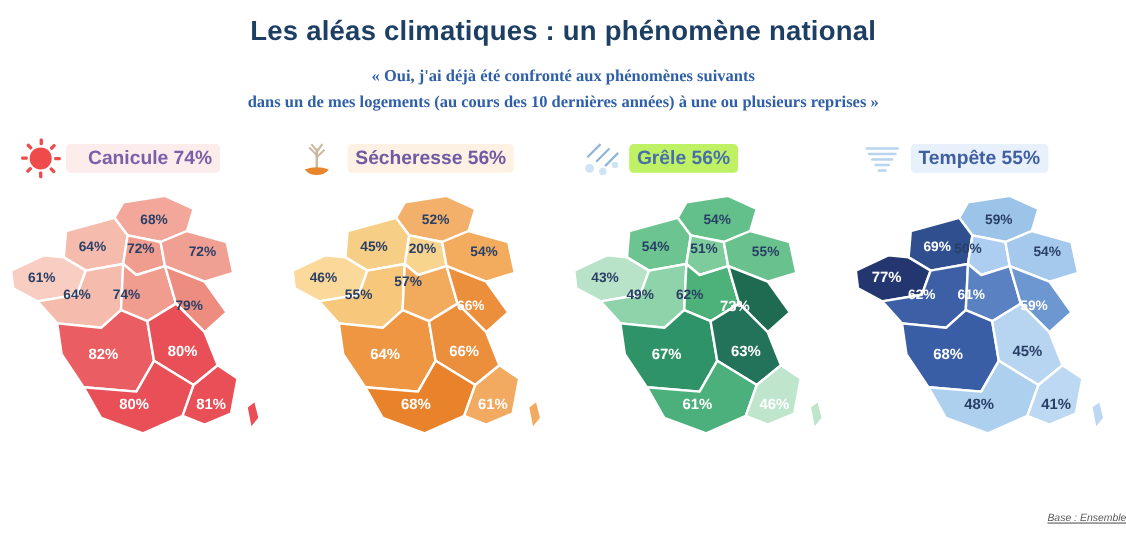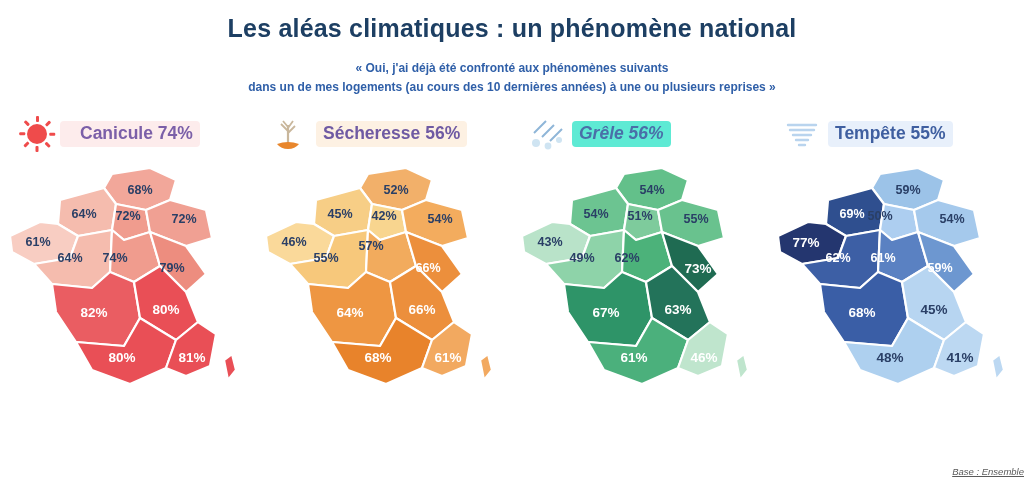--- a/index.html
+++ b/index.html
@@ -24,25 +24,26 @@
   .title {
     text-align: center;
     font-size: 25px;
     font-weight: bold;
     color: #1d3f63;
     padding-top: 14px;
     letter-spacing: 0.2px;
   }
   .subtitle {
     text-align: center;
-    font-size: 12px;
+    font-size: 15px;
     font-weight: bold;
     color: #2f5fa8;
     line-height: 1.55;
     margin-top: 16px;
+    font-family: Liberation Serif, serif;
   }
   .panels {
     display: flex;
     margin-top: 18px;
   }
   .panel {
     width: 256px;
     position: relative;
   }
   .panel-head {
@@ -61,21 +62,21 @@
   }
   .panel-label {
     font-size: 17.5px;
     font-weight: bold;
     border-radius: 4px;
     padding: 2px 7px 3px 7px;
     white-space: nowrap;
   }
   .p0 .panel-label { color: #7b5fa8; background: #fdecec; padding-left: 20px; }
   .p1 .panel-label { color: #6f5aa3; background: #fdf1e3; }
-  .p2 .panel-label { color: #4a6fa8; background: #5eead4; font-style: italic; }
+  .p2 .panel-label { color: #4a6fa8; background: #bef264; }
   .p3 .panel-label { color: #3f5fa0; background: #e8f0fb; }
 
   .map-wrap {
     position: relative;
     width: 256px;
     height: 250px;
     text-align: right;
   }
   .map-wrap svg {
     position: absolute;
@@ -208,21 +209,21 @@
             <path d="M150,78 L186,92 L206,120 L186,138 L160,112 Z" fill="#ec8f3c"></path>
             <path d="M52,130 L92,134 L110,118 L134,128 L140,164 L124,192 L76,188 L56,158 Z" fill="#ee9642"></path>
             <path d="M134,128 L160,112 L186,138 L198,168 L176,186 L140,164 Z" fill="#ec8f3c"></path>
             <path d="M76,188 L124,192 L140,164 L176,186 L166,214 L130,230 L92,216 Z" fill="#e8832b"></path>
             <path d="M176,186 L198,168 L216,180 L210,212 L186,222 L166,214 Z" fill="#f2a960"></path>
             <path d="M224,206 L232,200 L236,216 L228,226 Z" fill="#f2a960"></path>
           </g>
         </svg>
         <div class="lbl dark" style="left:140px;top:36px">52%</div>
         <div class="lbl dark" style="left:84px;top:60px">45%</div>
-        <div class="lbl dark" style="left:128px;top:62px">42%</div>
+        <div class="lbl dark" style="left:128px;top:62px">20%</div>
         <div class="lbl dark" style="left:184px;top:65px">54%</div>
         <div class="lbl dark" style="left:38px;top:88px">46%</div>
         <div class="lbl dark" style="left:70px;top:104px">55%</div>
         <div class="lbl dark" style="left:115px;top:92px">57%</div>
         <div class="lbl white" style="left:172px;top:114px">66%</div>
         <div class="lbl white big" style="left:94px;top:158px">64%</div>
         <div class="lbl white big" style="left:166px;top:155px">66%</div>
         <div class="lbl white big" style="left:122px;top:203px">68%</div>
         <div class="lbl white big" style="left:192px;top:203px">61%</div>
       </div>
@@ -258,21 +259,21 @@
             <path d="M224,206 L232,200 L236,216 L228,226 Z" fill="#bfe5cd"></path>
           </g>
         </svg>
         <div class="lbl dark" style="left:140px;top:36px">54%</div>
         <div class="lbl dark" style="left:84px;top:60px">54%</div>
         <div class="lbl dark" style="left:128px;top:62px">51%</div>
         <div class="lbl dark" style="left:184px;top:65px">55%</div>
         <div class="lbl dark" style="left:38px;top:88px">43%</div>
         <div class="lbl dark" style="left:70px;top:104px">49%</div>
         <div class="lbl dark" style="left:115px;top:104px">62%</div>
-        <div class="lbl white big" style="left:186px;top:114px">73%</div>
+        <div class="lbl white big" style="left:156px;top:114px">73%</div>
         <div class="lbl white big" style="left:94px;top:158px">67%</div>
         <div class="lbl white big" style="left:166px;top:155px">63%</div>
         <div class="lbl white big" style="left:122px;top:203px">61%</div>
         <div class="lbl white big" style="left:192px;top:203px">46%</div>
       </div>
     </div>
 
     <div class="panel p3">
       <div class="panel-head">
         <div class="panel-icon">

